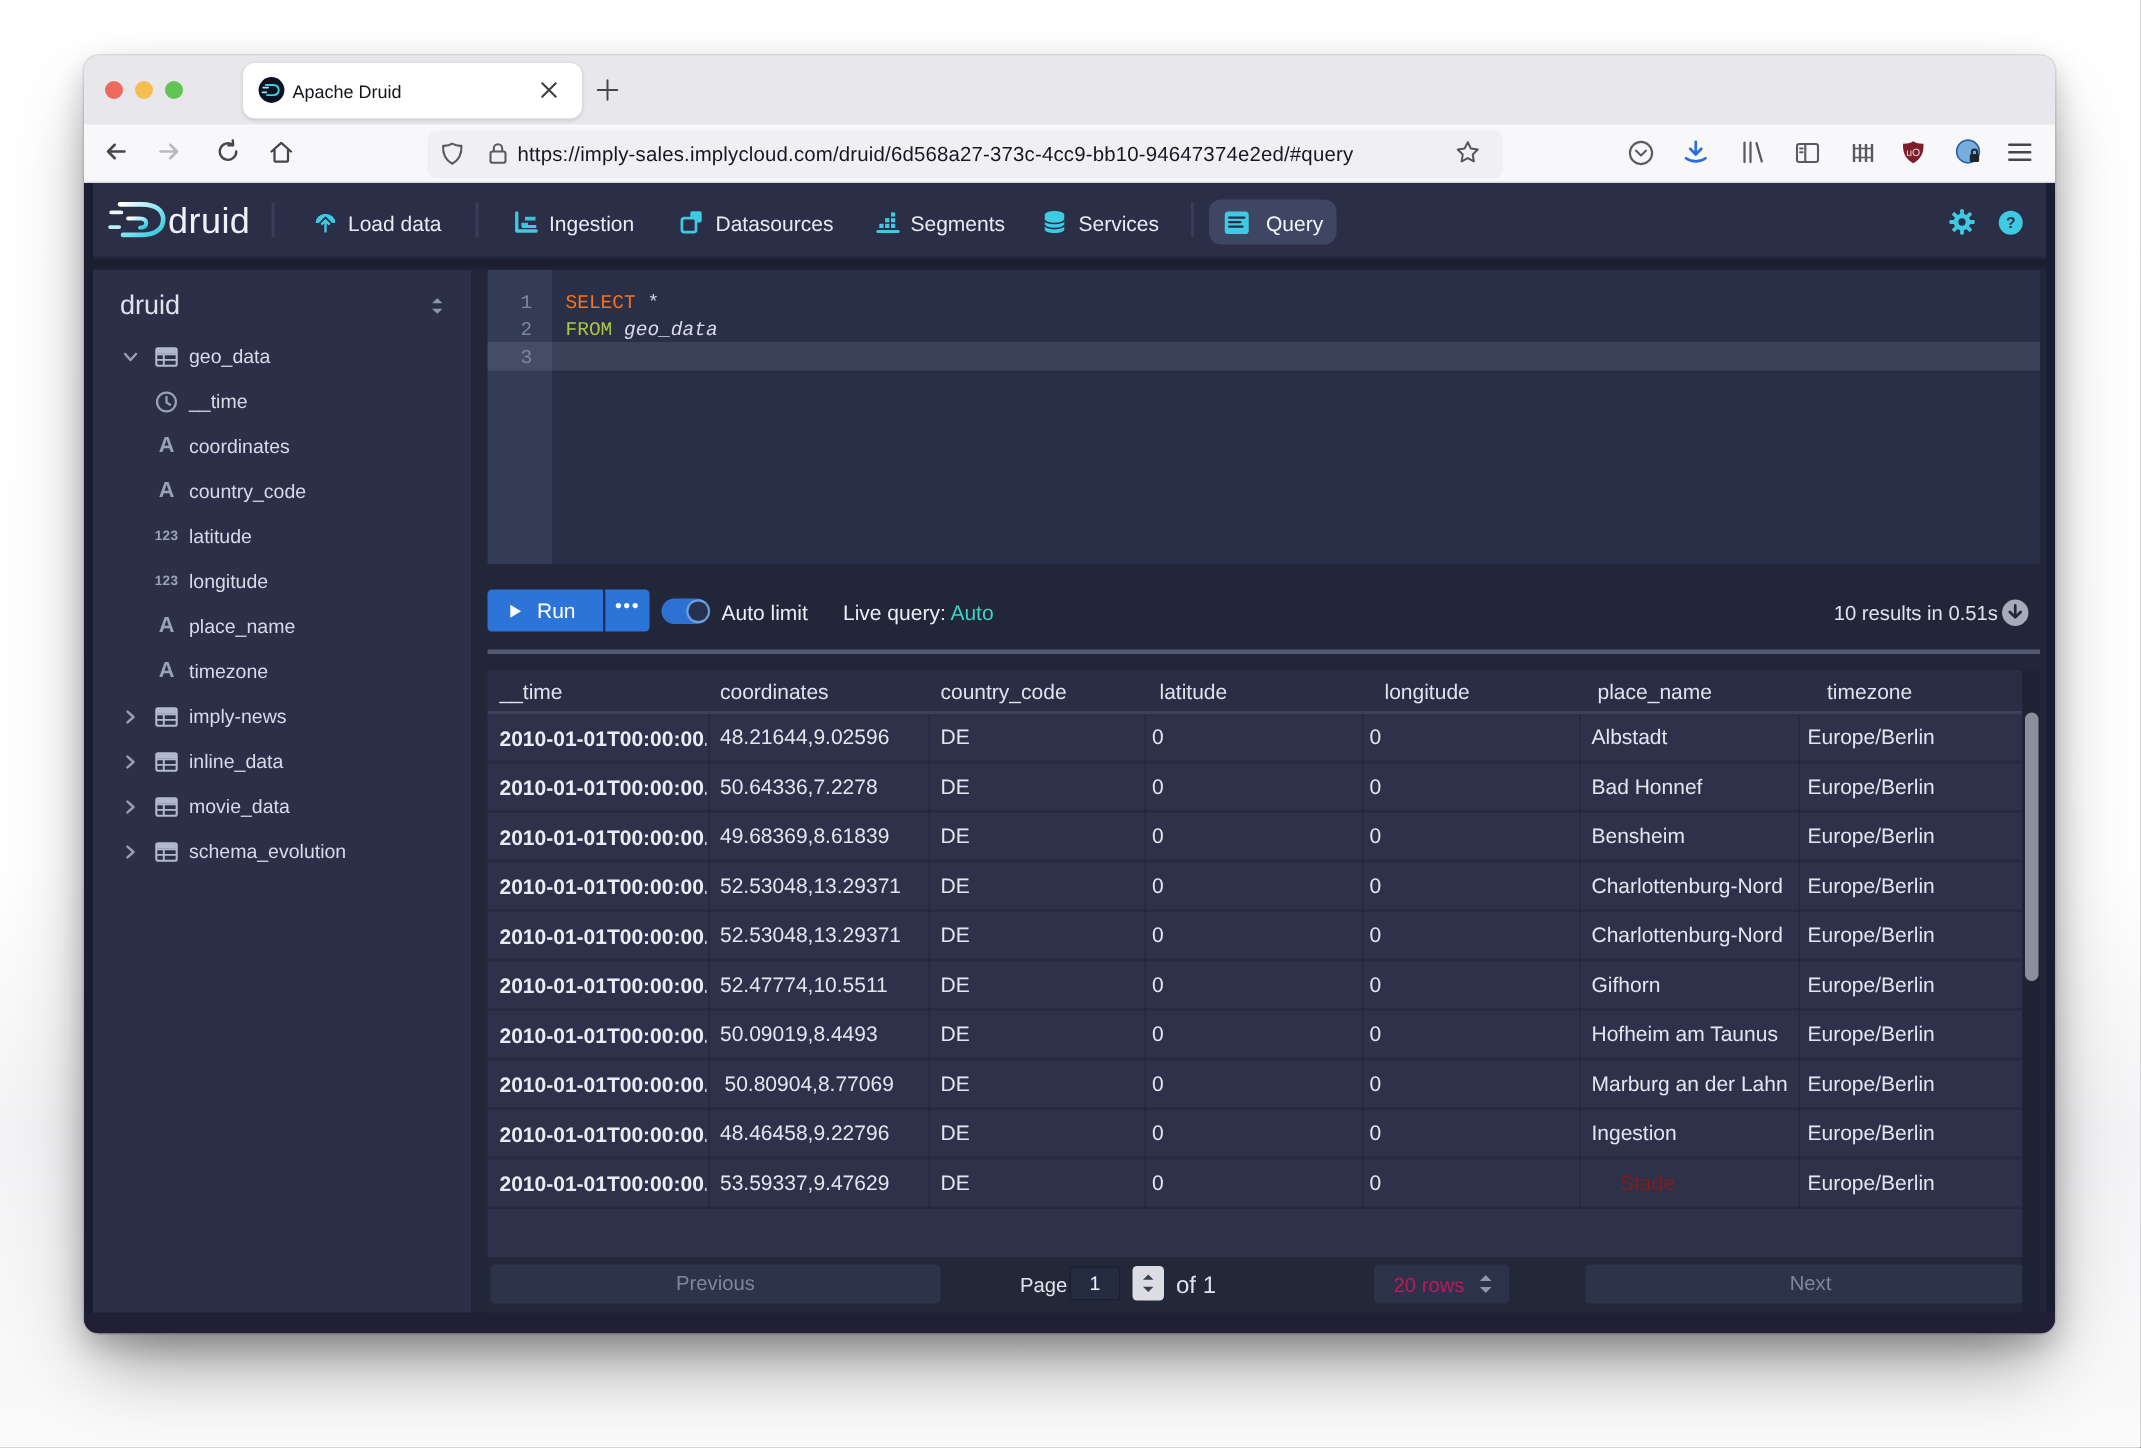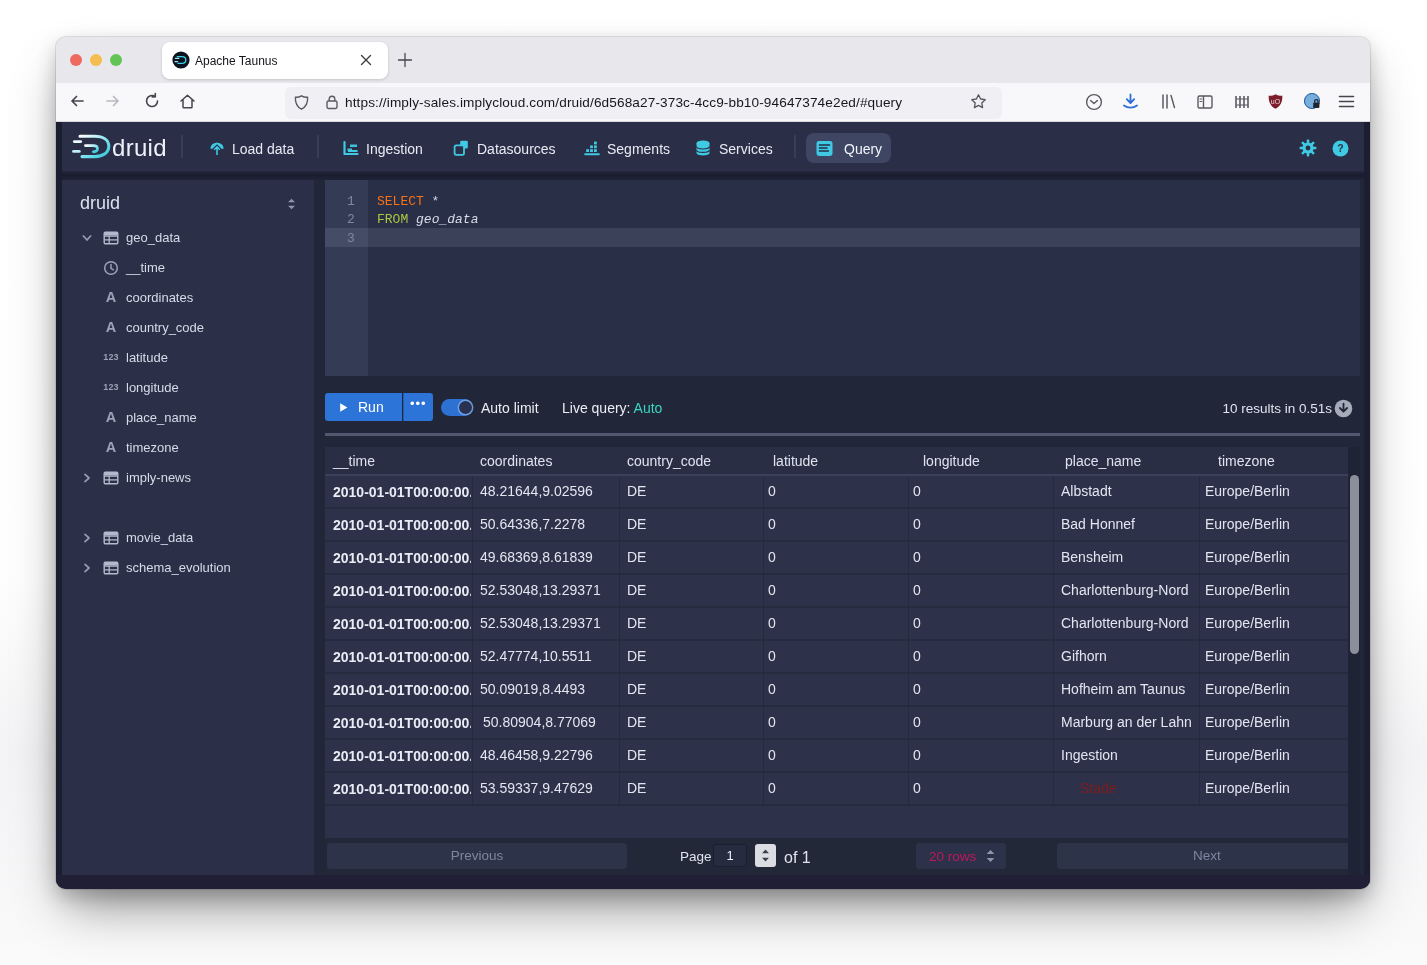--- a/index.html
+++ b/index.html
@@ -19,21 +19,21 @@
 <div class="" style="position:absolute;left:0;top:0;width:1314px;height:46px;background:#e8e7eb;"></div>
 <div class="" style="position:absolute;left:13.5px;top:17px;width:12px;height:12px;border-radius:50%;background:#ee6a5f;"></div>
 <div class="" style="position:absolute;left:33.5px;top:17px;width:12px;height:12px;border-radius:50%;background:#f5bd4f;"></div>
 <div class="" style="position:absolute;left:53.5px;top:17px;width:12px;height:12px;border-radius:50%;background:#62c454;"></div>
 <div class="" style="position:absolute;left:106px;top:5px;width:226px;height:37px;background:#ffffff;border-radius:8px;box-shadow:0 1px 3px rgba(0,0,0,0.16);"></div>
 <svg style="position:absolute;left:116px;top:14px;" width="18" height="18" viewBox="0 0 18 18">
 <circle cx="9" cy="9" r="8.6" fill="#0c1220"></circle>
 <path d="M5.2 5.6 H10 C12.6 5.6 13.8 7 13.8 9 C13.8 11.2 12.4 12.4 10 12.4 H6" stroke="#3fd0e4" stroke-width="1.3" fill="none" stroke-linecap="round"></path>
 <path d="M3.4 7.4 H6.8 M3.0 10.6 H5.6" stroke="#9fe8f2" stroke-width="1.1" fill="none" stroke-linecap="round"></path>
 </svg>
-<div class="" style="position:absolute;left:139px;top:16.5px;font-size:12px;color:#15141a;">Apache Taunus</div>
+<div class="" style="position:absolute;left:139px;top:16.5px;font-size:12px;color:#15141a;">Apache Druid</div>
 <svg style="position:absolute;left:303px;top:16px;" width="14" height="14" viewBox="0 0 14 14">
 <path d="M2.5 2.5 L11.5 11.5 M11.5 2.5 L2.5 11.5" stroke="#3e3e44" stroke-width="1.4" stroke-linecap="round"></path>
       </svg>
 <svg style="position:absolute;left:341px;top:15px;" width="16" height="16" viewBox="0 0 16 16">
 <path d="M8 1.5 V14.5 M1.5 8 H14.5" stroke="#45454d" stroke-width="1.3" stroke-linecap="round"></path>
       </svg>
 <div class="" style="position:absolute;left:0;top:46px;width:1314px;height:39px;background:#f8f7fa;border-bottom:1px solid #d9d9de;"></div>
 <svg style="position:absolute;left:12px;top:55px;" width="18" height="18" viewBox="0 0 18 18">
 <path d="M15 9 H4 M8.5 4.5 L4 9 L8.5 13.5" stroke="#45454d" stroke-width="1.7" fill="none" stroke-linecap="round" stroke-linejoin="round"></path>
       </svg>
@@ -223,20 +223,31 @@
         <svg style="position:absolute;left:19px;top:9px;" width="12" height="12" viewBox="0 0 12 12">
           <path d="M4 2.4 L8 6 L4 9.6" stroke="#969db2" stroke-width="1.7" fill="none" stroke-linecap="round" stroke-linejoin="round"></path>
         </svg>
         <svg style="position:absolute;left:41px;top:7px;" width="16" height="16" viewBox="0 0 16 16">
 <rect x="1.2" y="2.2" width="13.6" height="11.6" rx="1.2" stroke="#b4bacd" stroke-width="1.4" fill="none"></rect>
 <path d="M1.2 6.1 H14.8 M1.2 9.9 H14.8 M6.2 6.1 V13.8" stroke="#b4bacd" stroke-width="1.3"></path>
 <rect x="1.7" y="2.7" width="12.6" height="2.8" fill="#b4bacd"></rect>
 </svg>
         <div style="position:absolute;left:64px;top:7px;font-size:13px;color:#d6dbe9;">imply-news</div>
       </div>
+<div style="position:absolute;left:6px;top:456px;width:252px;height:30px;">
+        <svg style="position:absolute;left:19px;top:9px;" width="12" height="12" viewBox="0 0 12 12">
+          <path d="M4 2.4 L8 6 L4 9.6" stroke="#969db2" stroke-width="1.7" fill="none" stroke-linecap="round" stroke-linejoin="round"></path>
+        </svg>
+        <svg style="position:absolute;left:41px;top:7px;" width="16" height="16" viewBox="0 0 16 16">
+<rect x="1.2" y="2.2" width="13.6" height="11.6" rx="1.2" stroke="#b4bacd" stroke-width="1.4" fill="none"></rect>
+<path d="M1.2 6.1 H14.8 M1.2 9.9 H14.8 M6.2 6.1 V13.8" stroke="#b4bacd" stroke-width="1.3"></path>
+<rect x="1.7" y="2.7" width="12.6" height="2.8" fill="#b4bacd"></rect>
+</svg>
+        <div style="position:absolute;left:64px;top:7px;font-size:13px;color:#d6dbe9;">inline_data</div>
+      </div>
 <div style="position:absolute;left:6px;top:516px;width:252px;height:30px;">
         <svg style="position:absolute;left:19px;top:9px;" width="12" height="12" viewBox="0 0 12 12">
           <path d="M4 2.4 L8 6 L4 9.6" stroke="#969db2" stroke-width="1.7" fill="none" stroke-linecap="round" stroke-linejoin="round"></path>
         </svg>
         <svg style="position:absolute;left:41px;top:7px;" width="16" height="16" viewBox="0 0 16 16">
 <rect x="1.2" y="2.2" width="13.6" height="11.6" rx="1.2" stroke="#b4bacd" stroke-width="1.4" fill="none"></rect>
 <path d="M1.2 6.1 H14.8 M1.2 9.9 H14.8 M6.2 6.1 V13.8" stroke="#b4bacd" stroke-width="1.3"></path>
 <rect x="1.7" y="2.7" width="12.6" height="2.8" fill="#b4bacd"></rect>
 </svg>
         <div style="position:absolute;left:64px;top:7px;font-size:13px;color:#d6dbe9;">schema_evolution</div>

